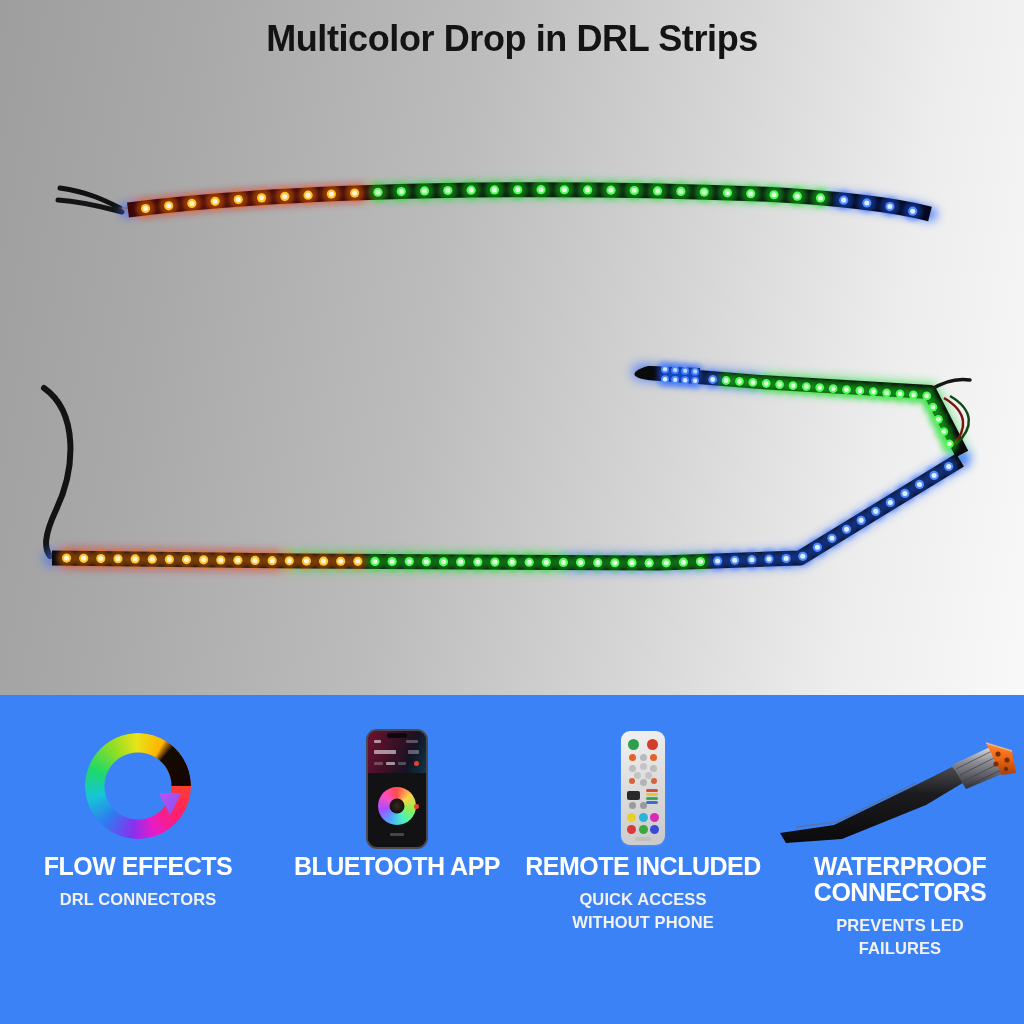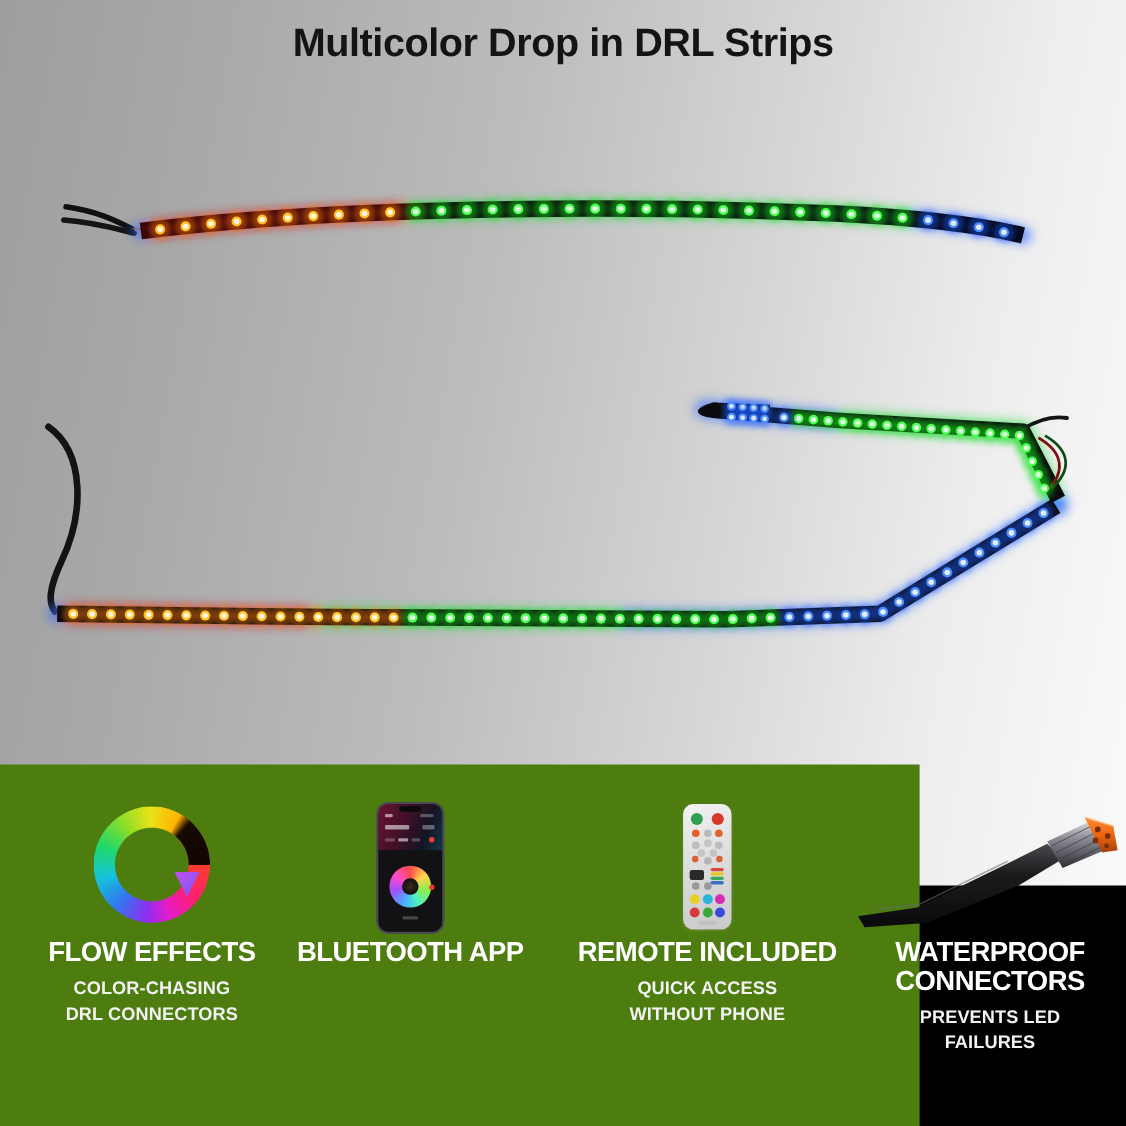--- a/index.html
+++ b/index.html
@@ -19,22 +19,22 @@
   #title{
     position:absolute;left:0;top:18px;width:1024px;
     text-align:center;
     font-size:36px;font-weight:bold;letter-spacing:-0.4px;
     color:#141414;
     font-family:"Liberation Sans", sans-serif;
   }
 
   
   #panel{
-    position:absolute;left:0;top:695px;width:836px;height:329px;
-    background:#4d7c0f;
+    position:absolute;left:0;top:695px;width:1024px;height:329px;
+    background:#3b82f6;
   }
   .feature{
     position:absolute;top:0;height:329px;
     text-align:center;
     color:#fff;
   }
   .feat-art{position:relative;height:118px;margin-top:34px;}
   .feat-title{
     font-size:25px;font-weight:bold;letter-spacing:-0.5px;
     line-height:1.04;margin-top:6px;color:#fff;
@@ -561,26 +561,25 @@
           <defs>
             <linearGradient id="agr" x1="0" y1="0" x2="1" y2="1">
               <stop offset="0" stop-color="#c94bf0"></stop>
               <stop offset="1" stop-color="#6f5bf5"></stop>
             </linearGradient>
           </defs>
         </svg>
       </div>
       <div class="feat-title">FLOW EFFECTS</div>
       <div class="feat-sub">
-        <span>COLOR-CHASING</span>
         <span>DRL CONNECTORS</span>
       </div>
     </div>
 
-    <div class="feature" style="left:254px;width:238px;">
+    <div class="feature" style="left:278px;width:238px;">
       <div class="feat-art">
         <div class="phone">
           <div class="phone-top"></div>
           <div class="phone-notch"></div>
           <div class="phone-bar" style="left:6px;top:9px;width:7px;height:3px;"></div>
           <div class="phone-bar" style="left:38px;top:9px;width:12px;height:3px;opacity:.5;"></div>
           <div class="phone-bar" style="left:6px;top:19px;width:22px;height:4px;"></div>
           <div class="phone-bar" style="left:40px;top:19px;width:11px;height:4px;opacity:.6;"></div>
           <div class="phone-bar" style="left:6px;top:31px;width:9px;height:3px;opacity:.45;"></div>
           <div class="phone-bar" style="left:18px;top:31px;width:9px;height:3px;"></div>

